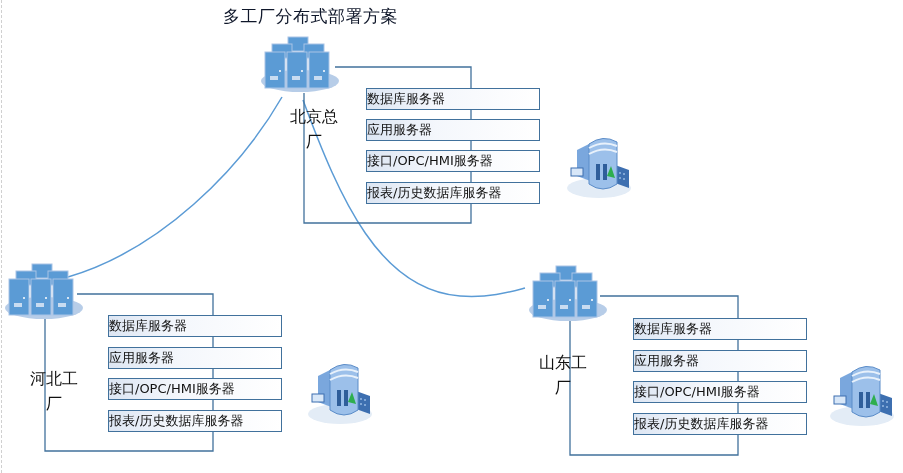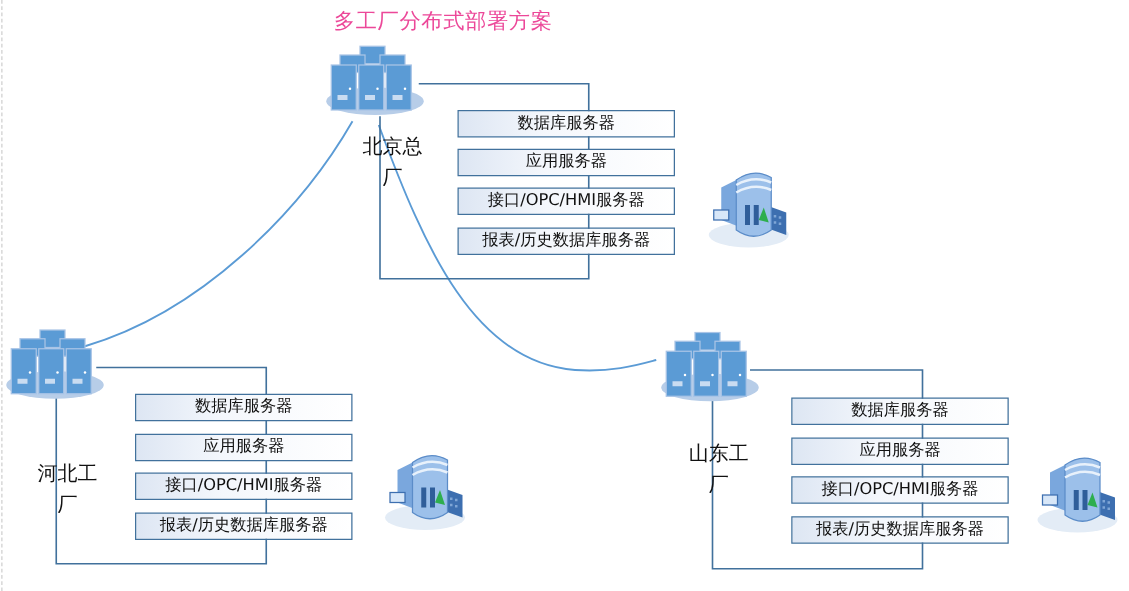--- a/index.html
+++ b/index.html
@@ -1,25 +1,25 @@
 <!DOCTYPE html>
 <html><head>
 <meta charset="utf-8">
 <style>
   html, body { margin: 0; padding: 0; background: #ffffff; }
   body { width: 903px; height: 473px; position: relative; overflow: hidden;
          font-family: "DejaVu Sans", "Liberation Sans", sans-serif; }
   .edge-dash { position: absolute; left: 1px; top: 0; height: 473px; width: 0;
                border-left: 1px dashed #d0d0d0; }
   svg.lines { position: absolute; left: 0; top: 0; }
-  .title { position: absolute; left: 223px; top: 5px; font-size: 17px; color: #ec4899; letter-spacing: 0.5px; margin-left: 44px; }
+  .title { position: absolute; left: 223px; top: 5px; font-size: 17px; color: #0f172a; letter-spacing: 0.5px; }
   .site-label { position: absolute; font-size: 16px; color: #111; line-height: 25px; text-align: center; width: 52px; background: transparent; }
   .box { position: absolute; width: 172px; height: 20px; border: 1px solid #41719c;
          background: linear-gradient(90deg, #dde6f3 0%, #f4f7fc 40%, #ffffff 100%);
-         font-size: 13px; line-height: 20px; text-align: center; color: #111; box-sizing: content-box; cursor: pointer; }
+         font-size: 13px; line-height: 20px; color: #111; box-sizing: content-box; cursor: pointer; }
   .icon { position: absolute; }
 </style>
 </head>
 <body>
 
 <div class="edge-dash"></div>
 
 <svg class="lines" width="903" height="473">
 
   <path d="M282,97 C240,170 160,250 68,277" fill="none" stroke="#5b9bd5" stroke-width="1.5"></path>
@@ -136,21 +136,21 @@
 </svg>
 
 <div class="site-label" style="left:288px;top:104px">
   <div>北京总</div>
   <div>厂</div>
 </div>
 <div class="site-label" style="left:28px;top:366px">
   <div>河北工</div>
   <div>厂</div>
 </div>
-<div class="site-label" style="left:549px;top:350px">
+<div class="site-label" style="left:537px;top:350px">
   <div>山东工</div>
   <div>厂</div>
 </div>
 
 <div class="box" style="left:366px;top:88px">数据库服务器</div>
 <div class="box" style="left:366px;top:119px">应用服务器</div>
 <div class="box" style="left:366px;top:150px">接口/OPC/HMI服务器</div>
 <div class="box" style="left:366px;top:182px">报表/历史数据库服务器</div>
 
 <div class="box" style="left:108px;top:315px">数据库服务器</div>

